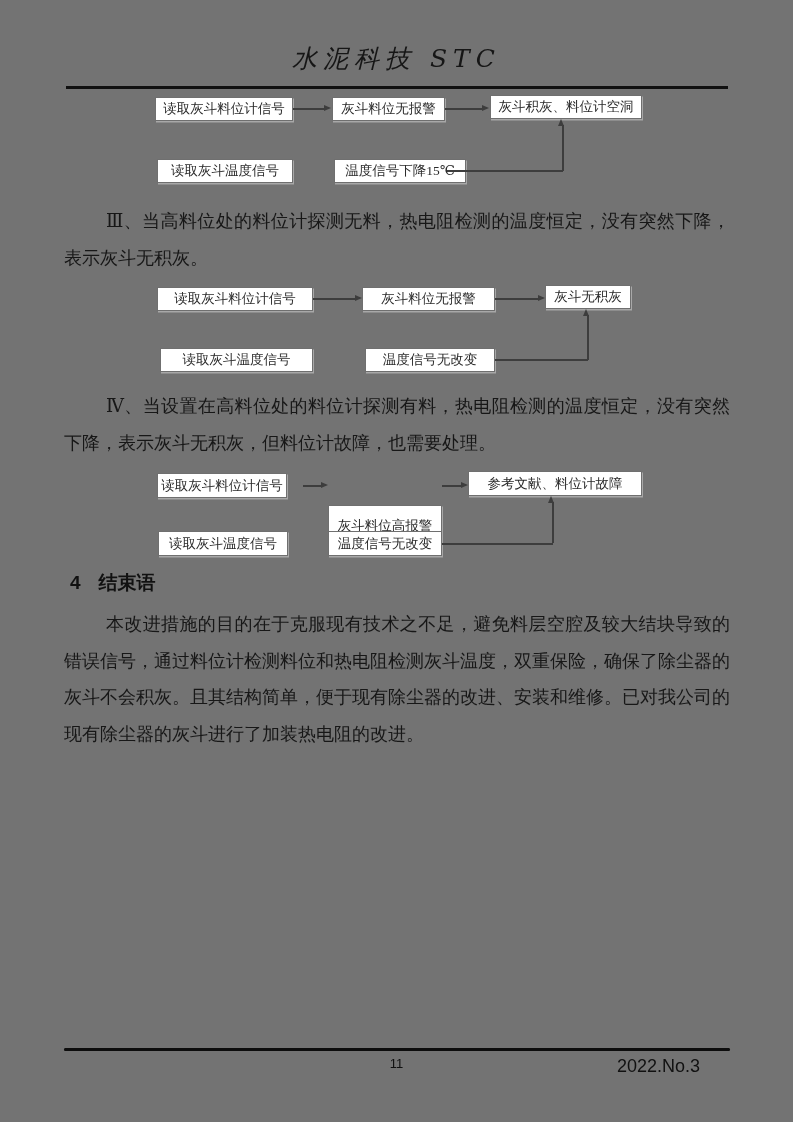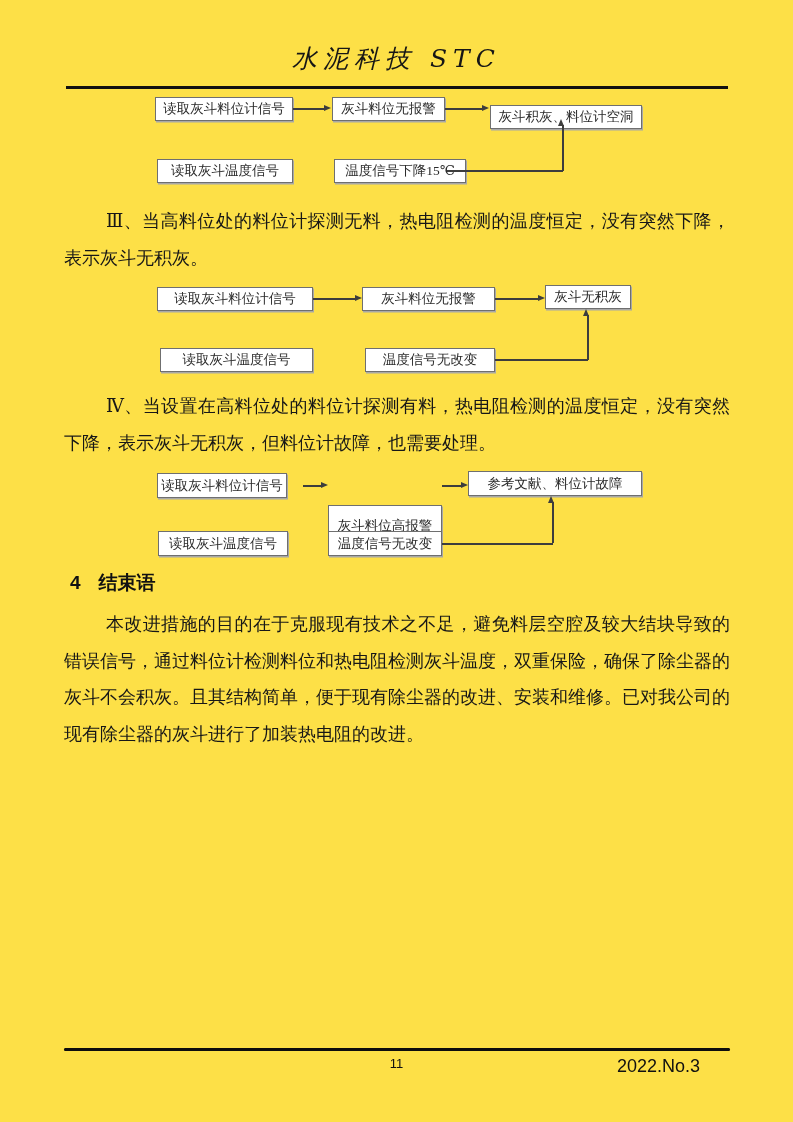--- a/index.html
+++ b/index.html
@@ -1,17 +1,17 @@
 <!DOCTYPE html>
 <html><head>
 <meta charset="utf-8">
 <style>
   html,body{margin:0;padding:0;background:#e8e8e8;}
   .page{
-    position:relative;width:793px;height:1122px;margin:0 auto;background:#fde047;
+    position:relative;width:793px;height:1122px;margin:0 auto;background:#737373;
     font-family:"Liberation Serif","DejaVu Serif",serif;color:#1a1a1a;overflow:hidden;
   }
   
   .journal-title{
     position:absolute;top:42px;left:0;width:100%;text-align:center;
     font-size:25px;font-style:italic;letter-spacing:6px;color:#161616;
     font-family:"DejaVu Serif","Liberation Serif",serif;
   }
   .rule-top{position:absolute;top:86px;left:66px;width:662px;height:2.5px;background:#111;}
   
@@ -24,21 +24,21 @@
     display:flex;align-items:center;justify-content:center;white-space:nowrap;
     font-size:13.5px;color:#2a2a2a;box-shadow:1px 1.5px 0 #a8a8a8;
   }
   .hline{position:absolute;height:1.5px;background:#3d3d3d;}
   .vline{position:absolute;width:1.5px;background:#3d3d3d;}
   .arr-r{position:absolute;width:0;height:0;border-top:3.5px solid transparent;border-bottom:3.5px solid transparent;border-left:7px solid #3d3d3d;}
   .arr-u{position:absolute;width:0;height:0;border-left:3.5px solid transparent;border-right:3.5px solid transparent;border-bottom:7px solid #3d3d3d;}
   
   .fc1 .b1{left:155px;top:4px;width:138px;height:24px;}
   .fc1 .b2{left:332px;top:4px;width:113px;height:24px;}
-  .fc1 .b3{left:490px;top:12px;width:152px;height:24px;text-align:center;}
+  .fc1 .b3{left:490px;top:2px;width:152px;height:24px;text-align:center;}
   .fc1 .b4{left:157px;top:66px;width:136px;height:24px;}
   .fc1 .b5{left:334px;top:66px;width:132px;height:24px;}
   .fc1 .l1{left:293px;top:15px;width:33px;}
   .fc1 .a1{left:324px;top:12px;}
   .fc1 .l2{left:445px;top:15px;width:38px;}
   .fc1 .a2{left:482px;top:12px;}
   .fc1 .eh{left:447px;top:77px;width:116px;}
   .fc1 .ev{left:562px;top:32px;height:46px;}
   .fc1 .au{left:558px;top:26px;}
   

